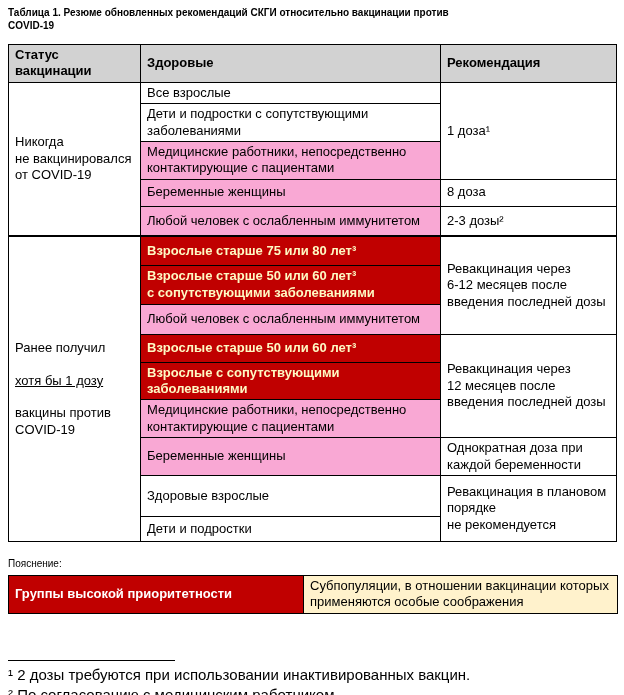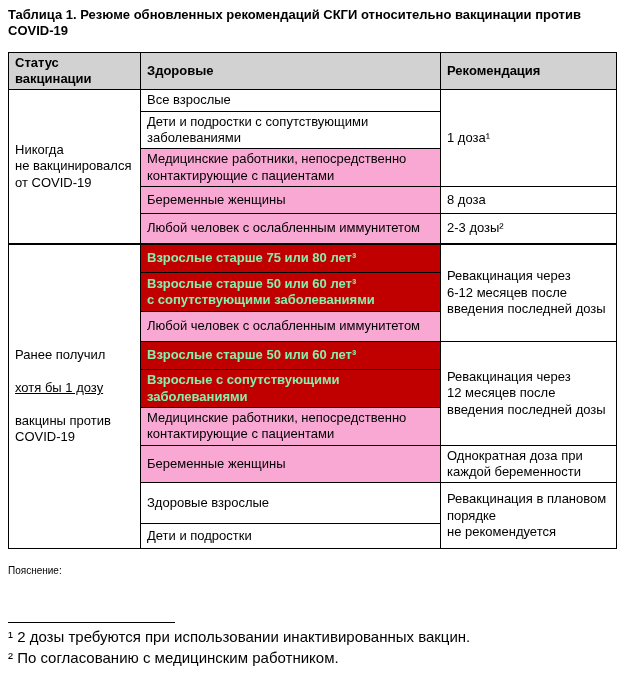--- a/index.html
+++ b/index.html
@@ -3,33 +3,33 @@
 <meta charset="utf-8">
 <style>
   html, body { margin:0; padding:0; }
   body {
     width:624px; height:695px; background:#ffffff; color:#000000;
     font-family:"Liberation Sans", sans-serif; overflow:hidden;
   }
   .page { padding:5px 8px 0 8px; }
 
   .title {
-    font-size:13px; font-weight:bold; line-height:1.25;
+    font-size:10px; font-weight:bold; line-height:1.25;
     white-space:pre-line; margin:2px 0 12px 0; width:606px;
   }
 
   table.main { border-collapse:collapse; table-layout:fixed; width:608px; }
   table.main th, table.main td {
     border:1px solid #000; font-size:13px; line-height:1.26;
     padding:2px 6px; vertical-align:middle; text-align:left;
     white-space:pre-line; overflow:hidden;
   }
   table.main th { background:#d2d2d2; font-weight:bold; }
   td.beige { background:#f9a8d4; }
-  td.redcell { background:#c00000; color:#86efac; font-weight:bold; }
+  td.redcell { background:#c00000; color:#fef9c3; font-weight:bold; }
   tr.section-start td { border-top:2.5px solid #000; }
   .blk { display:block; }
   .und { text-decoration:underline; }
 
   .legend-label { font-size:10px; margin:16px 0 6px 0; }
   table.legend { border-collapse:collapse; table-layout:fixed; width:610px; }
   table.legend td {
     border:1px solid #000; font-size:13px; line-height:1.26;
     padding:2px 6px; vertical-align:middle; white-space:pre-line;
   }
@@ -131,18 +131,27 @@
 не рекомендуется</td>
     </tr>
     <tr style="height:25px">
       <td>Дети и подростки</td>
     </tr>
   </tbody>
     </table>
 
   <div class="legend-label">Пояснение:</div>
 
+  <table class="legend">
+    <tbody>
+        <tr style="height:34px">
+      <td class="legend-red">Группы высокой приоритетности</td>
+      <td class="legend-beige">Субпопуляции, в отношении вакцинации которых
+применяются особые соображения</td>
+    </tr>
+  </tbody>
+    </table>
 
   <div class="fsep"></div>
   <div class="fnote">¹ 2 дозы требуются при использовании инактивированных вакцин.</div>
   <div class="fnote">² По согласованию с медицинским работником.</div>
 
 </div>
 
 </body></html>

